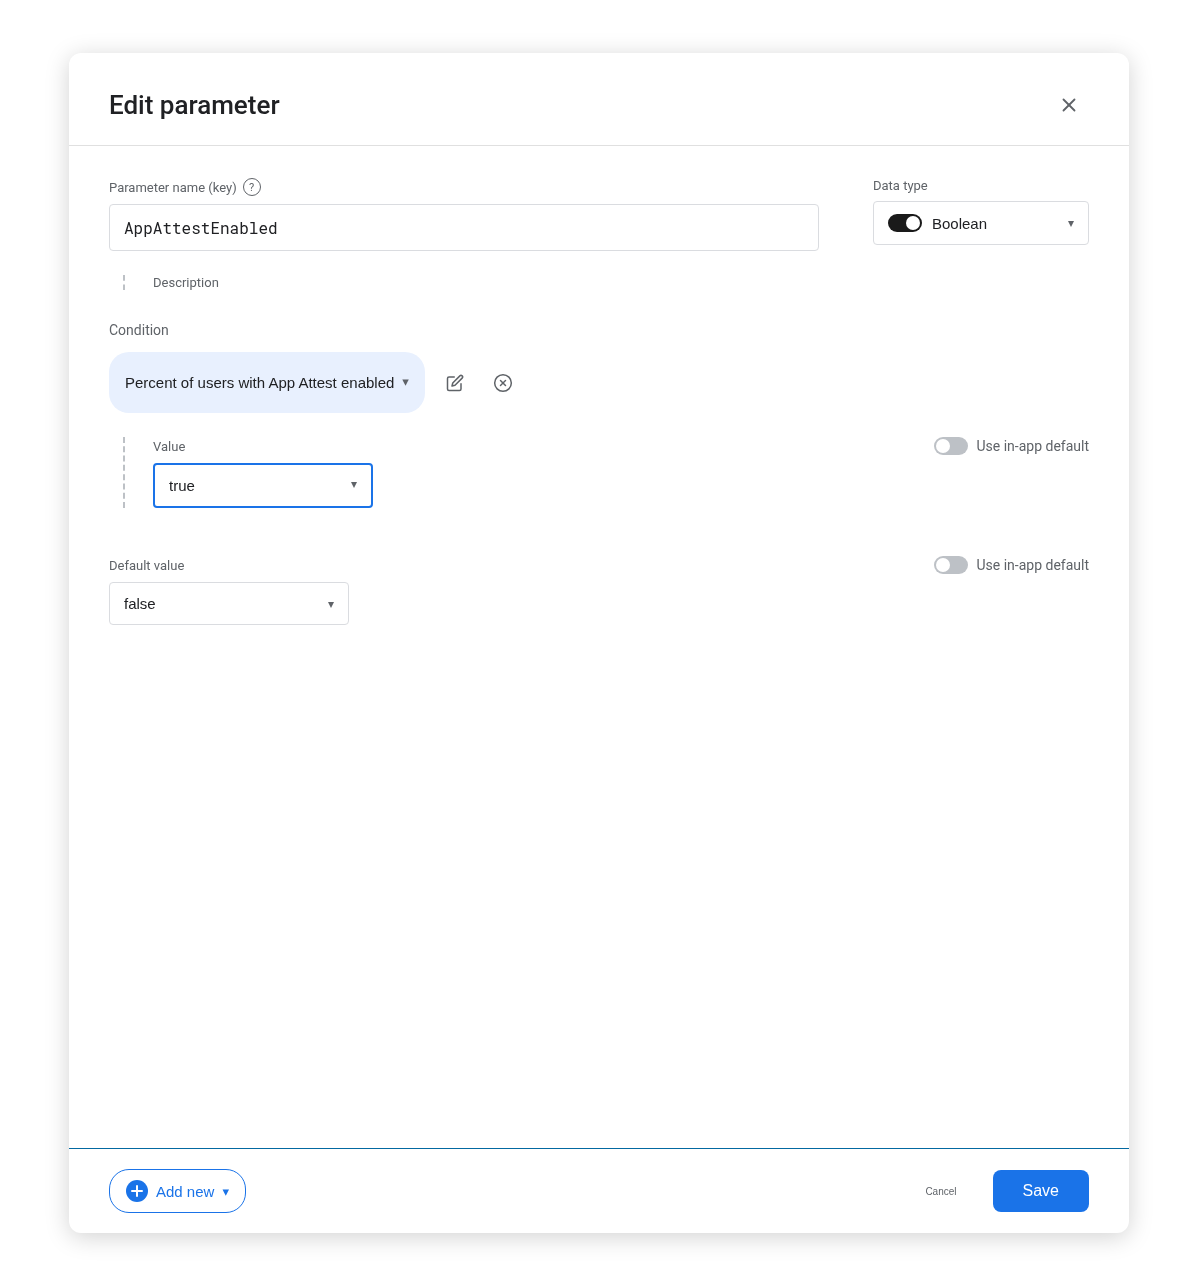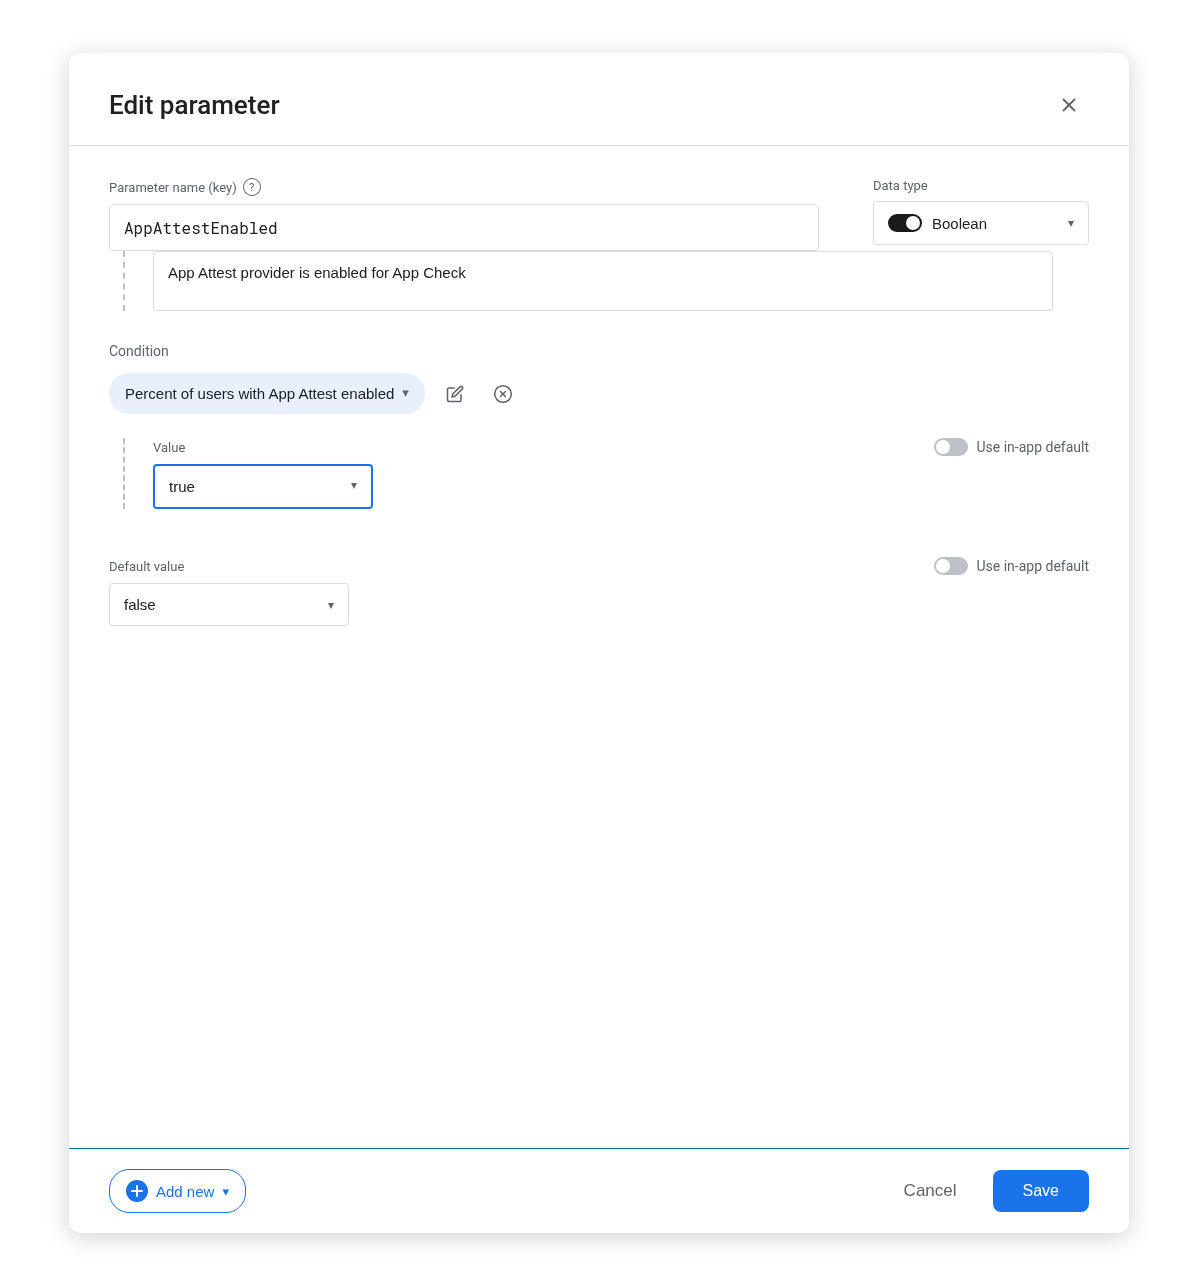--- a/index.html
+++ b/index.html
@@ -51,20 +51,21 @@
     }
     .dialog-body {
       flex: 1;
       padding: 32px 40px 24px 40px;
       overflow-y: auto;
     }
     .form-row {
       display: flex;
       align-items: flex-start;
       gap: 24px;
+      margin-bottom: 24px;
     }
     .form-group {
       display: flex;
       flex-direction: column;
       gap: 8px;
     }
     .form-group.grow { flex: 1; }
     .form-label {
       font-size: 13px;
       color: #5f6368;
@@ -171,21 +172,21 @@
       color: #5f6368;
       margin-bottom: 14px;
       margin-top: 8px;
     }
     .condition-chip {
       display: inline-flex;
       align-items: flex-start;
       gap: 8px;
       background: #e8f0fe;
       border-radius: 20px;
-      padding: 12px 16px;
+      padding: 22px 16px;
       font-size: 15px;
       color: #202124;
       cursor: pointer;
       border: none;
     }
     .condition-row {
       display: flex;
       align-items: center;
       gap: 12px;
       margin-bottom: 24px;
@@ -281,21 +282,21 @@
     }
     .footer-right {
       display: flex;
       align-items: center;
       gap: 16px;
     }
     .cancel-btn {
       background: none;
       border: none;
       color: #5f6368;
-      font-size: 17px;
+      font-size: 10px;
       padding: 10px 20px;
       cursor: pointer;
       border-radius: 4px;
     }
     .save-btn {
       background: #1a73e8;
       color: #ffffff;
       border: none;
       border-radius: 8px;
       font-size: 16px;
@@ -338,21 +339,21 @@
             <span class="toggle-small"></span>
             <span>Boolean</span>
           </span>
           <span class="chevron">▾</span>
         </button>
       </div>
     </div>
 
     <div class="dashed-left">
       <div class="form-group">
-        <textarea class="description-input" style="">App Attest provider is enabled for App Check</textarea>
+        <label class="form-label">Description</label>
       </div>
     </div>
 
     <div class="sep"></div>
 
     <div class="section-label">Condition</div>
 
     <div class="condition-row">
       <button class="condition-chip">
         <span>Percent of users with App Attest enabled</span>

